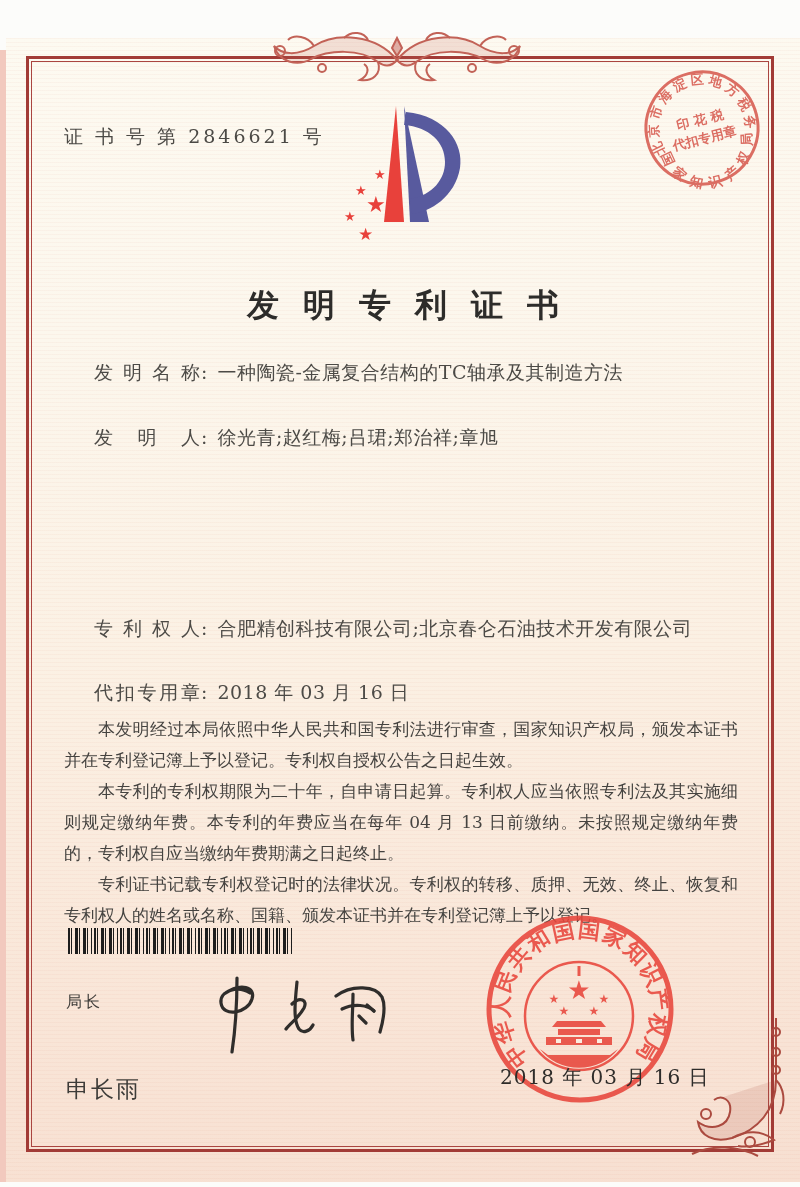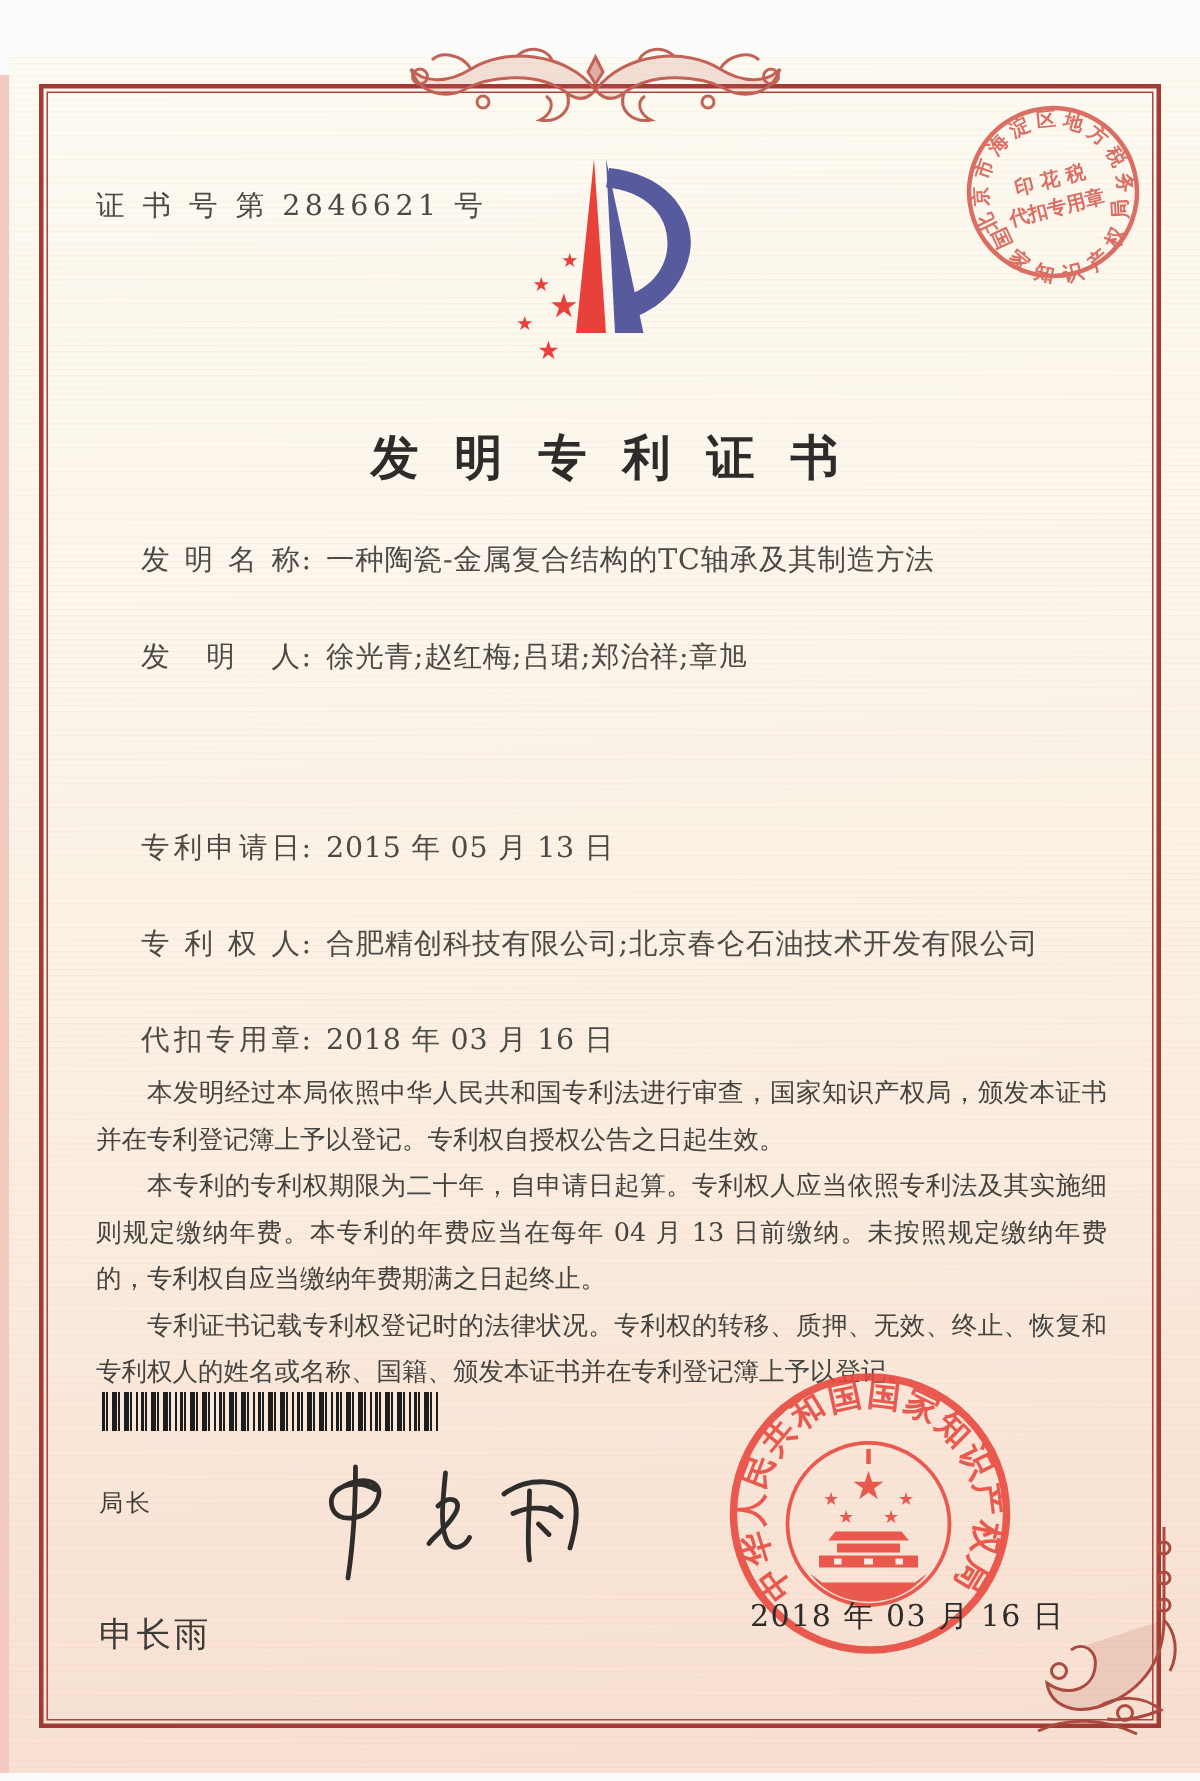--- a/index.html
+++ b/index.html
@@ -109,23 +109,20 @@
   </svg>
 
   <div class="title">发明专利证书</div>
 
   <div class="field-row" style="top:322px">
     <span class="flabel">发明名称</span><span class="fcolon">:</span><span class="fvalue">一种陶瓷-金属复合结构的TC轴承及其制造方法</span>
   </div>
   <div class="field-row" style="top:387px">
     <span class="flabel">发明人</span><span class="fcolon">:</span><span class="fvalue">徐光青;赵红梅;吕珺;郑治祥;章旭</span>
   </div>
-  <div class="field-row" style="top:514px">
-    <span class="flabel">专利申请日</span><span class="fcolon">:</span><span class="fvalue">2015 年 05 月 13 日</span>
-  </div>
   <div class="field-row" style="top:578px">
     <span class="flabel">专利权人</span><span class="fcolon">:</span><span class="fvalue">合肥精创科技有限公司;北京春仑石油技术开发有限公司</span>
   </div>
   <div class="field-row" style="top:642px">
     <span class="flabel">代扣专用章</span><span class="fcolon">:</span><span class="fvalue">2018 年 03 月 16 日</span>
   </div>
 
   <div class="paras">
     <p>本发明经过本局依照中华人民共和国专利法进行审查，国家知识产权局，颁发本证书并在专利登记簿上予以登记。专利权自授权公告之日起生效。</p>
     <p>本专利的专利权期限为二十年，自申请日起算。专利权人应当依照专利法及其实施细则规定缴纳年费。本专利的年费应当在每年 04 月 13 日前缴纳。未按照规定缴纳年费的，专利权自应当缴纳年费期满之日起终止。</p>

